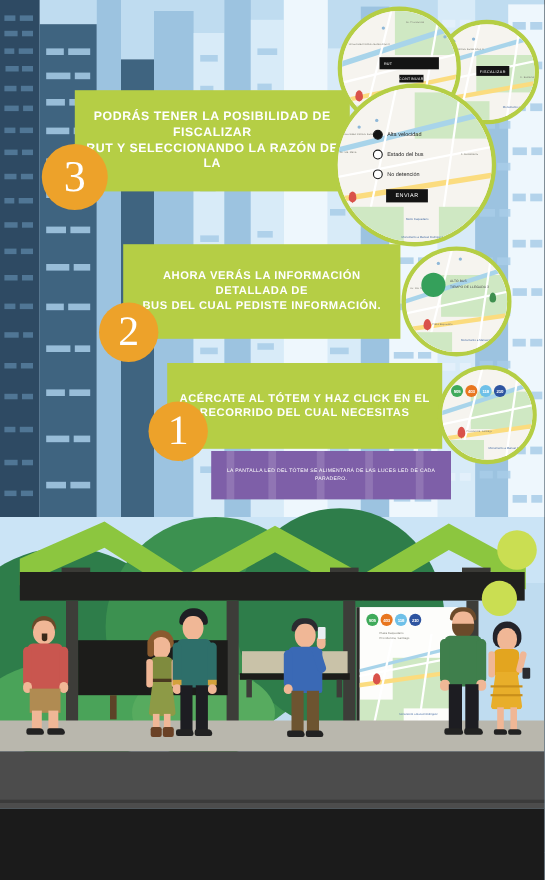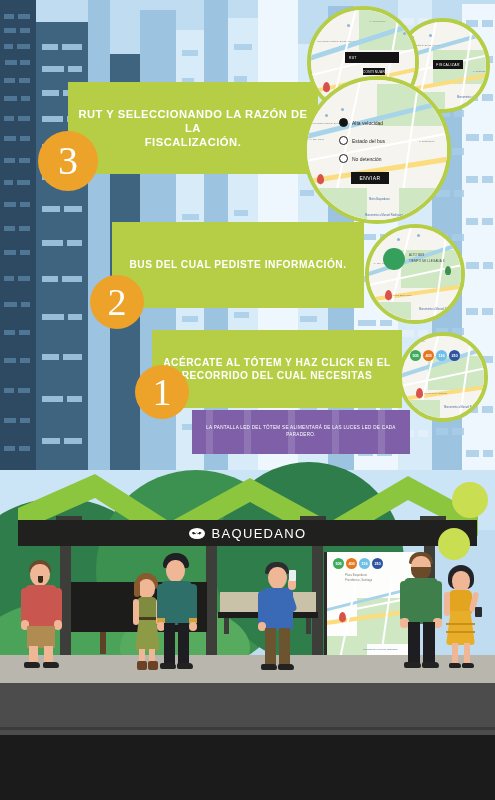--- a/index.html
+++ b/index.html
@@ -431,29 +431,30 @@
     <div class="led-stripe" style="left:140px;"></div>
     <div class="led-stripe" style="left:186px;"></div>
     <div class="inner">
       <span>LA PANTALLA LED DEL TÓTEM SE ALIMENTARÁ DE LAS LUCES</span>
       <span>LED DE CADA PARADERO.</span>
     </div>
   </div>
 
   <div class="banner" id="banner3">
     <div>
+      <span>PODRÁS TENER LA POSIBILIDAD DE FISCALIZAR</span>
       <span>RUT Y SELECCIONANDO LA RAZÓN DE LA</span>
-      <span>FISCALIZACIÓN.</span>
     </div>
   </div>
   <div class="banner-tail" style="left:68px;top:174px;transform:scaleX(-1);"></div>
   <div class="stepnum" id="step3">3</div>
 
   <div class="banner" id="banner2">
     <div>
+      <span>AHORA VERÁS LA INFORMACIÓN DETALLADA DE</span>
       <span>BUS DEL CUAL PEDISTE INFORMACIÓN.</span>
     </div>
   </div>
   <div class="banner-tail" style="left:112px;top:308px;transform:scaleX(-1);"></div>
   <div class="stepnum" id="step2">2</div>
 
   <div class="banner" id="banner1">
     <div>
       <span>ACÉRCATE AL TÓTEM Y HAZ CLICK EN EL</span>
       <span>RECORRIDO DEL  CUAL NECESITAS</span>
@@ -587,24 +588,20 @@
       </div>
     </div>
   </div>
 
   <div id="shelter">
     <div class="roof"></div>
     <div class="roof-cap" style="left:38px;width:26px;"></div>
     <div class="roof-cap" style="left:282px;width:26px;"></div>
     <div class="roof-cap" style="left:402px;width:26px;"></div>
 
-    <div class="sign">
-      <div class="metro-logo"></div>
-      <div class="signtext">BAQUEDANO</div>
-    </div>
 
     <div class="post" style="left:42px;"></div>
     <div class="post" style="left:188px;"></div>
     <div class="post" style="left:294px;"></div>
     <div class="post" style="left:406px;"></div>
 
     <div class="backpanel" style="left:53px;top:62px;width:136px;height:50px;"></div>
     <div class="bench" style="left:200px;top:92px;width:100px;height:6px;"></div>
     <div class="benchleg" style="left:206px;top:98px;width:5px;height:16px;"></div>
     <div class="benchleg" style="left:288px;top:98px;width:5px;height:16px;"></div>

